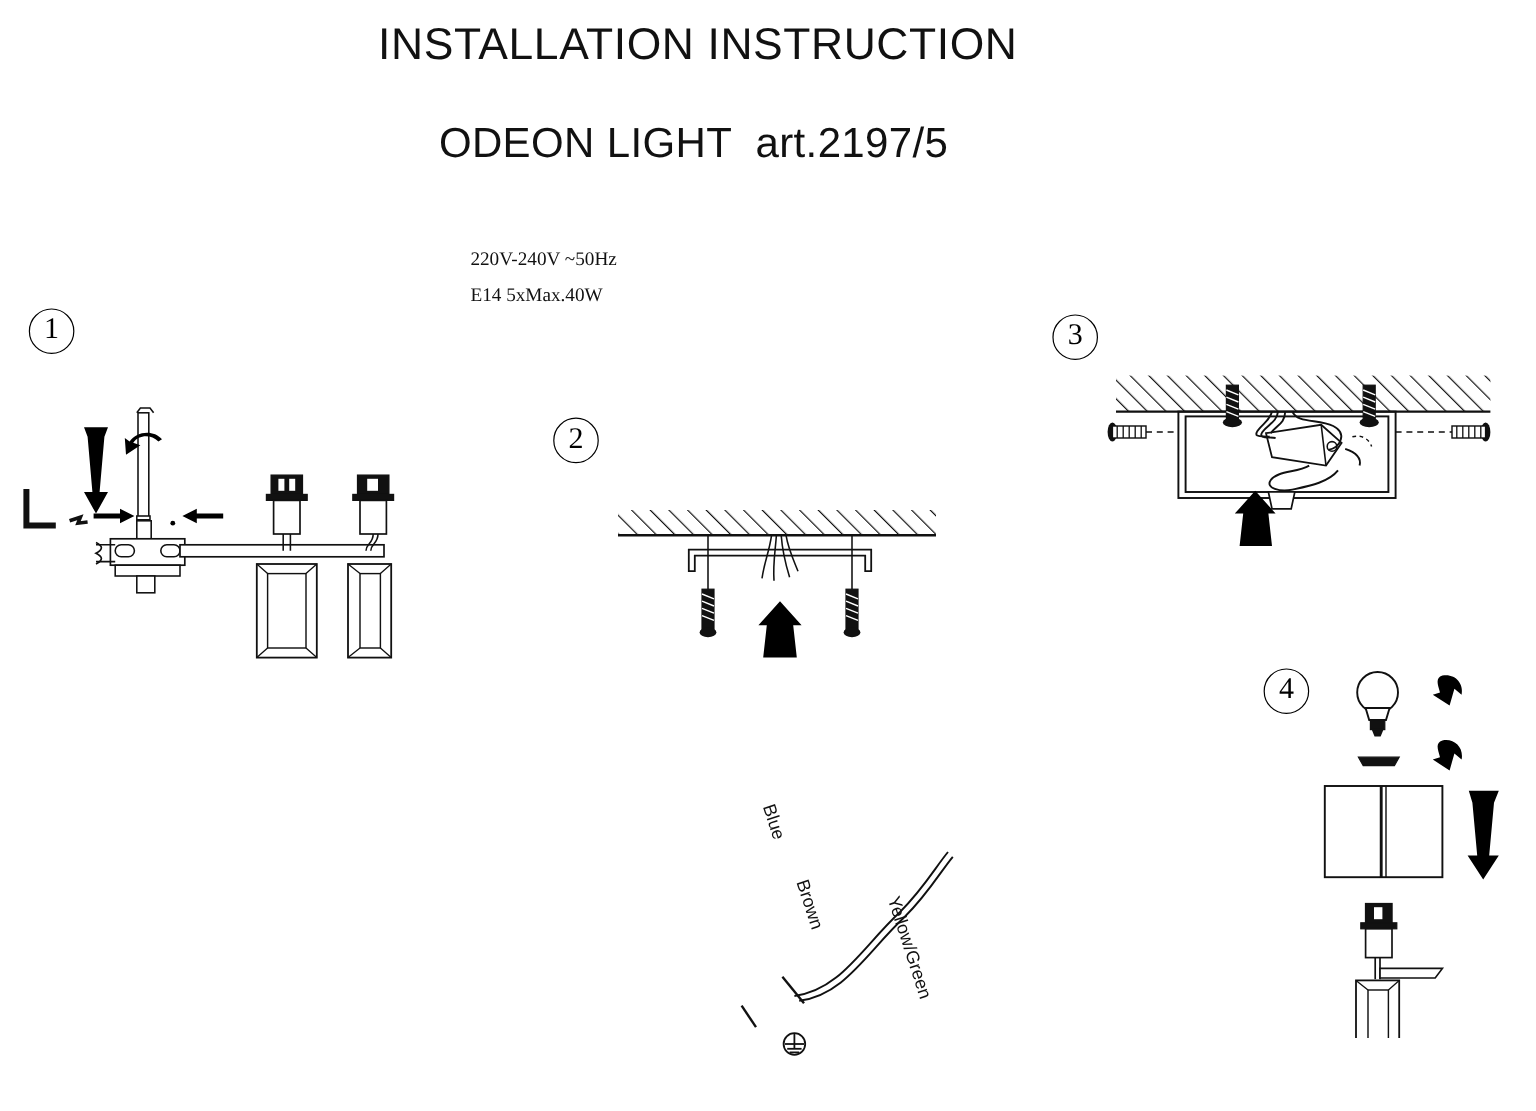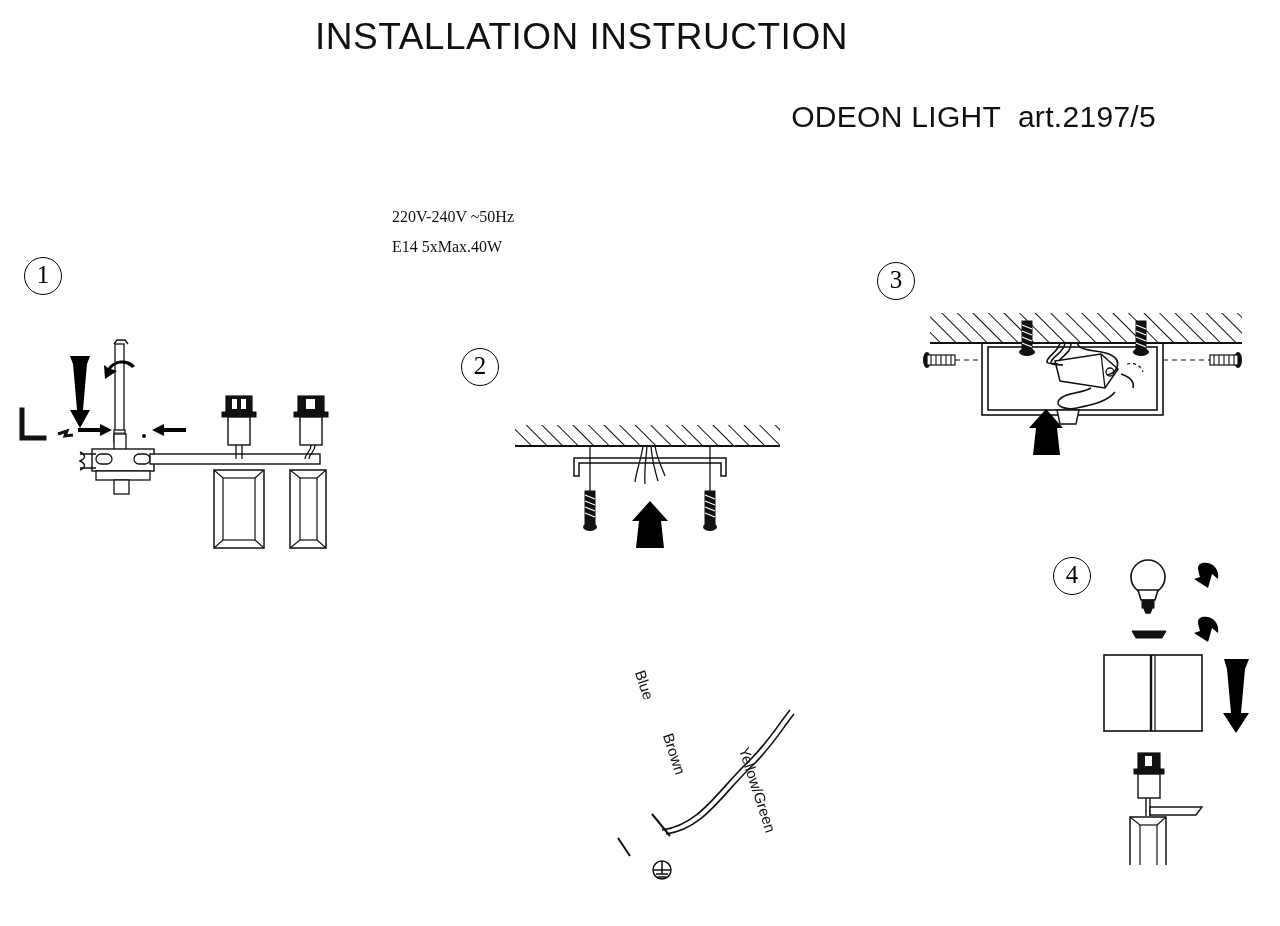--- a/index.html
+++ b/index.html
@@ -27,23 +27,23 @@
     font-size: 37px;
     letter-spacing: 0.5px;
     color: #111111;
     white-space: pre;
   }
   .title-sub {
     position: absolute;
     left: 0;
     top: 100px;
     width: 1156px;
-    text-align: right;
+    text-align: center;
     font-family: "Liberation Sans", sans-serif;
-    font-size: 30px;
+    font-size: 35px;
     letter-spacing: 0.3px;
     color: #111111;
     white-space: pre;
   }
   .specs {
     position: absolute;
     left: 392px;
     top: 202px;
     font-family: "Liberation Serif", serif;
     font-size: 16px;

